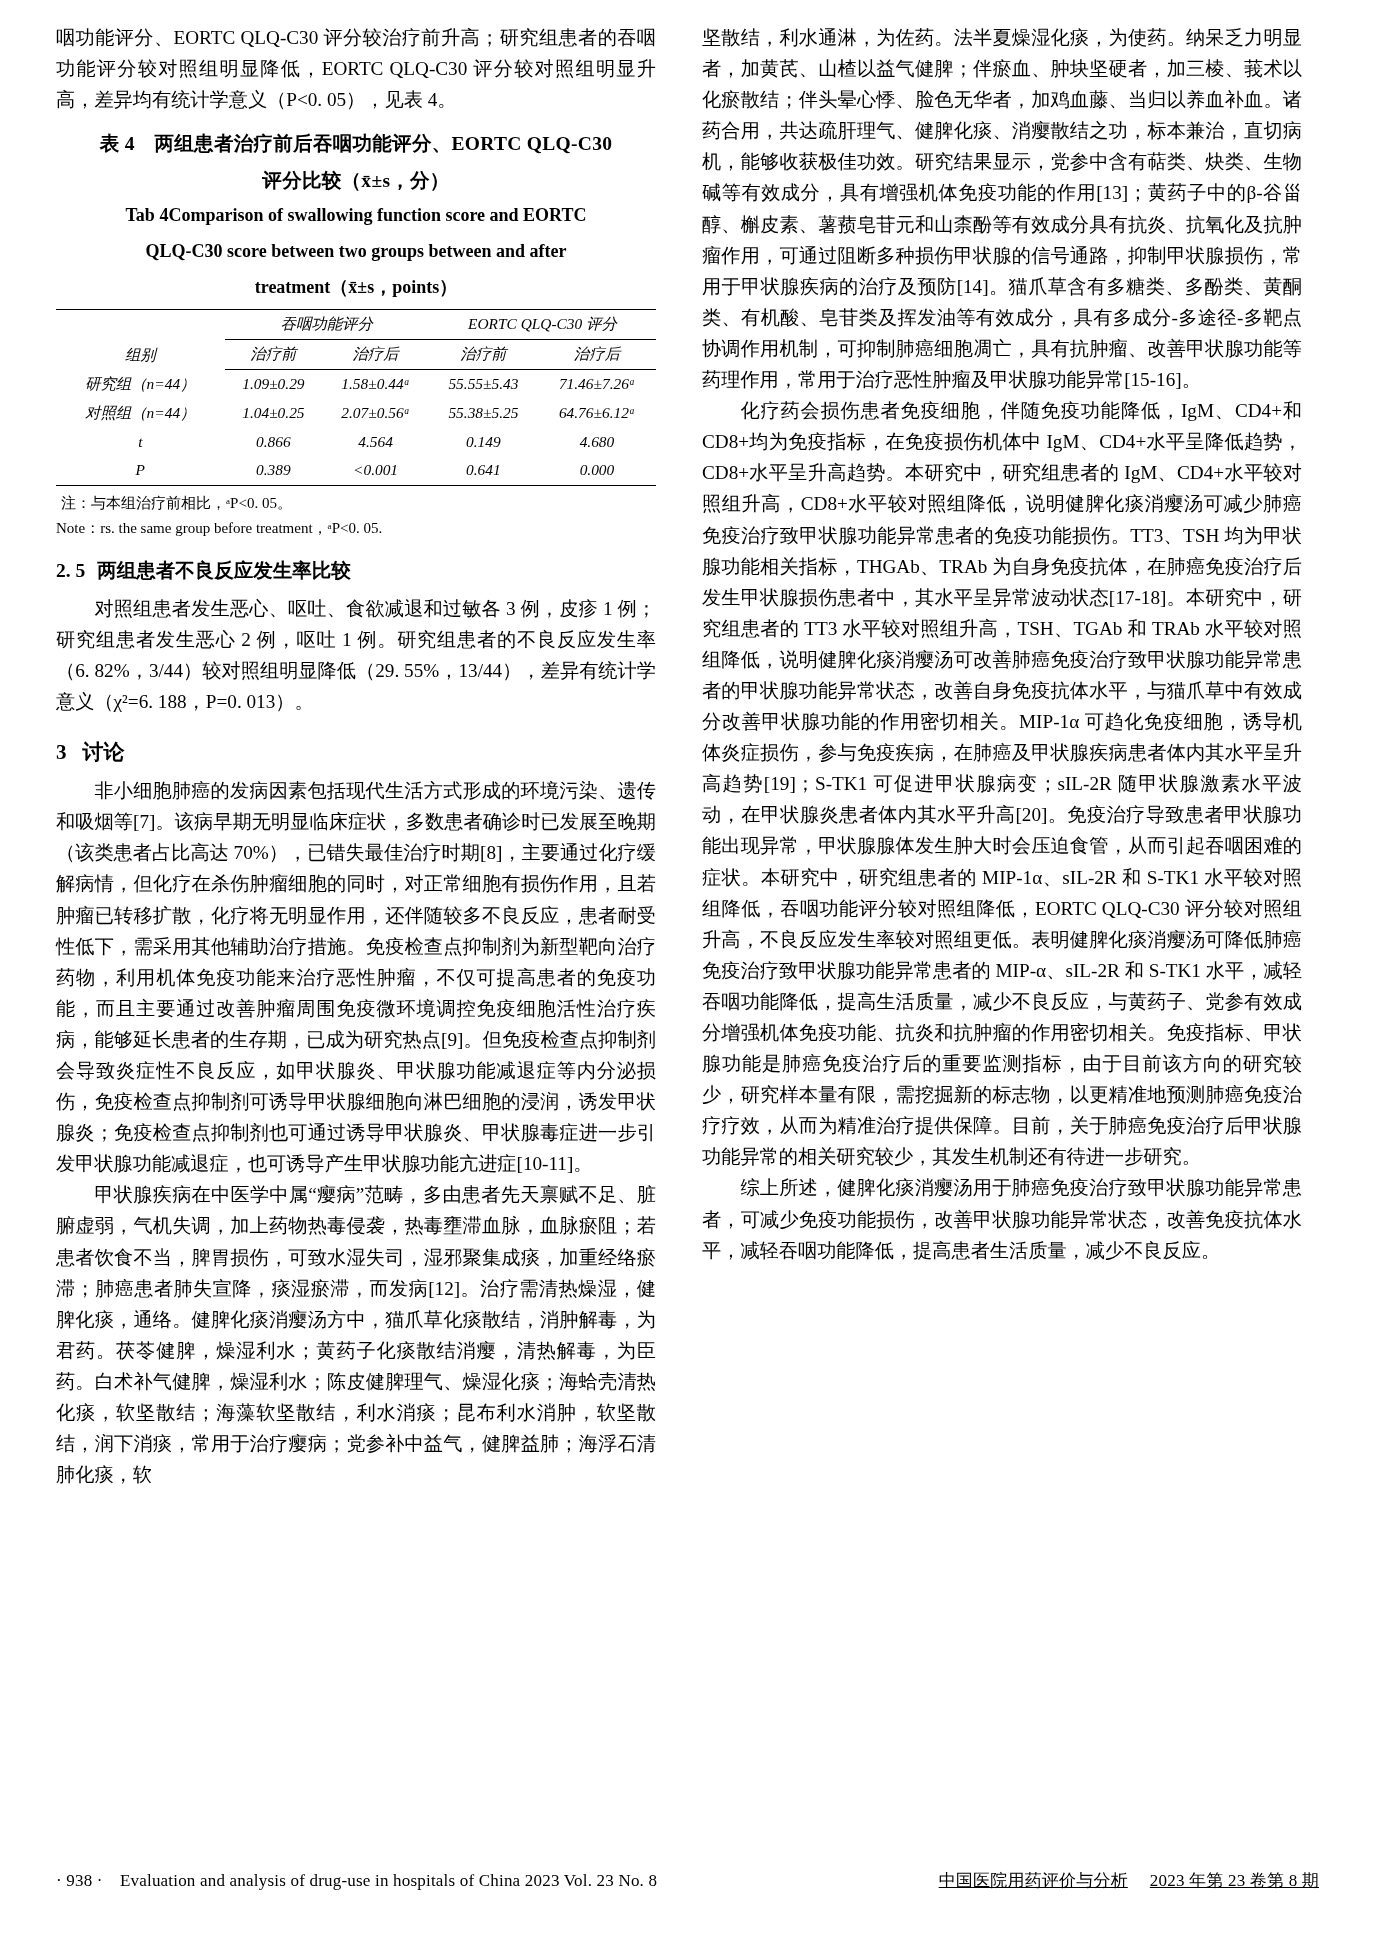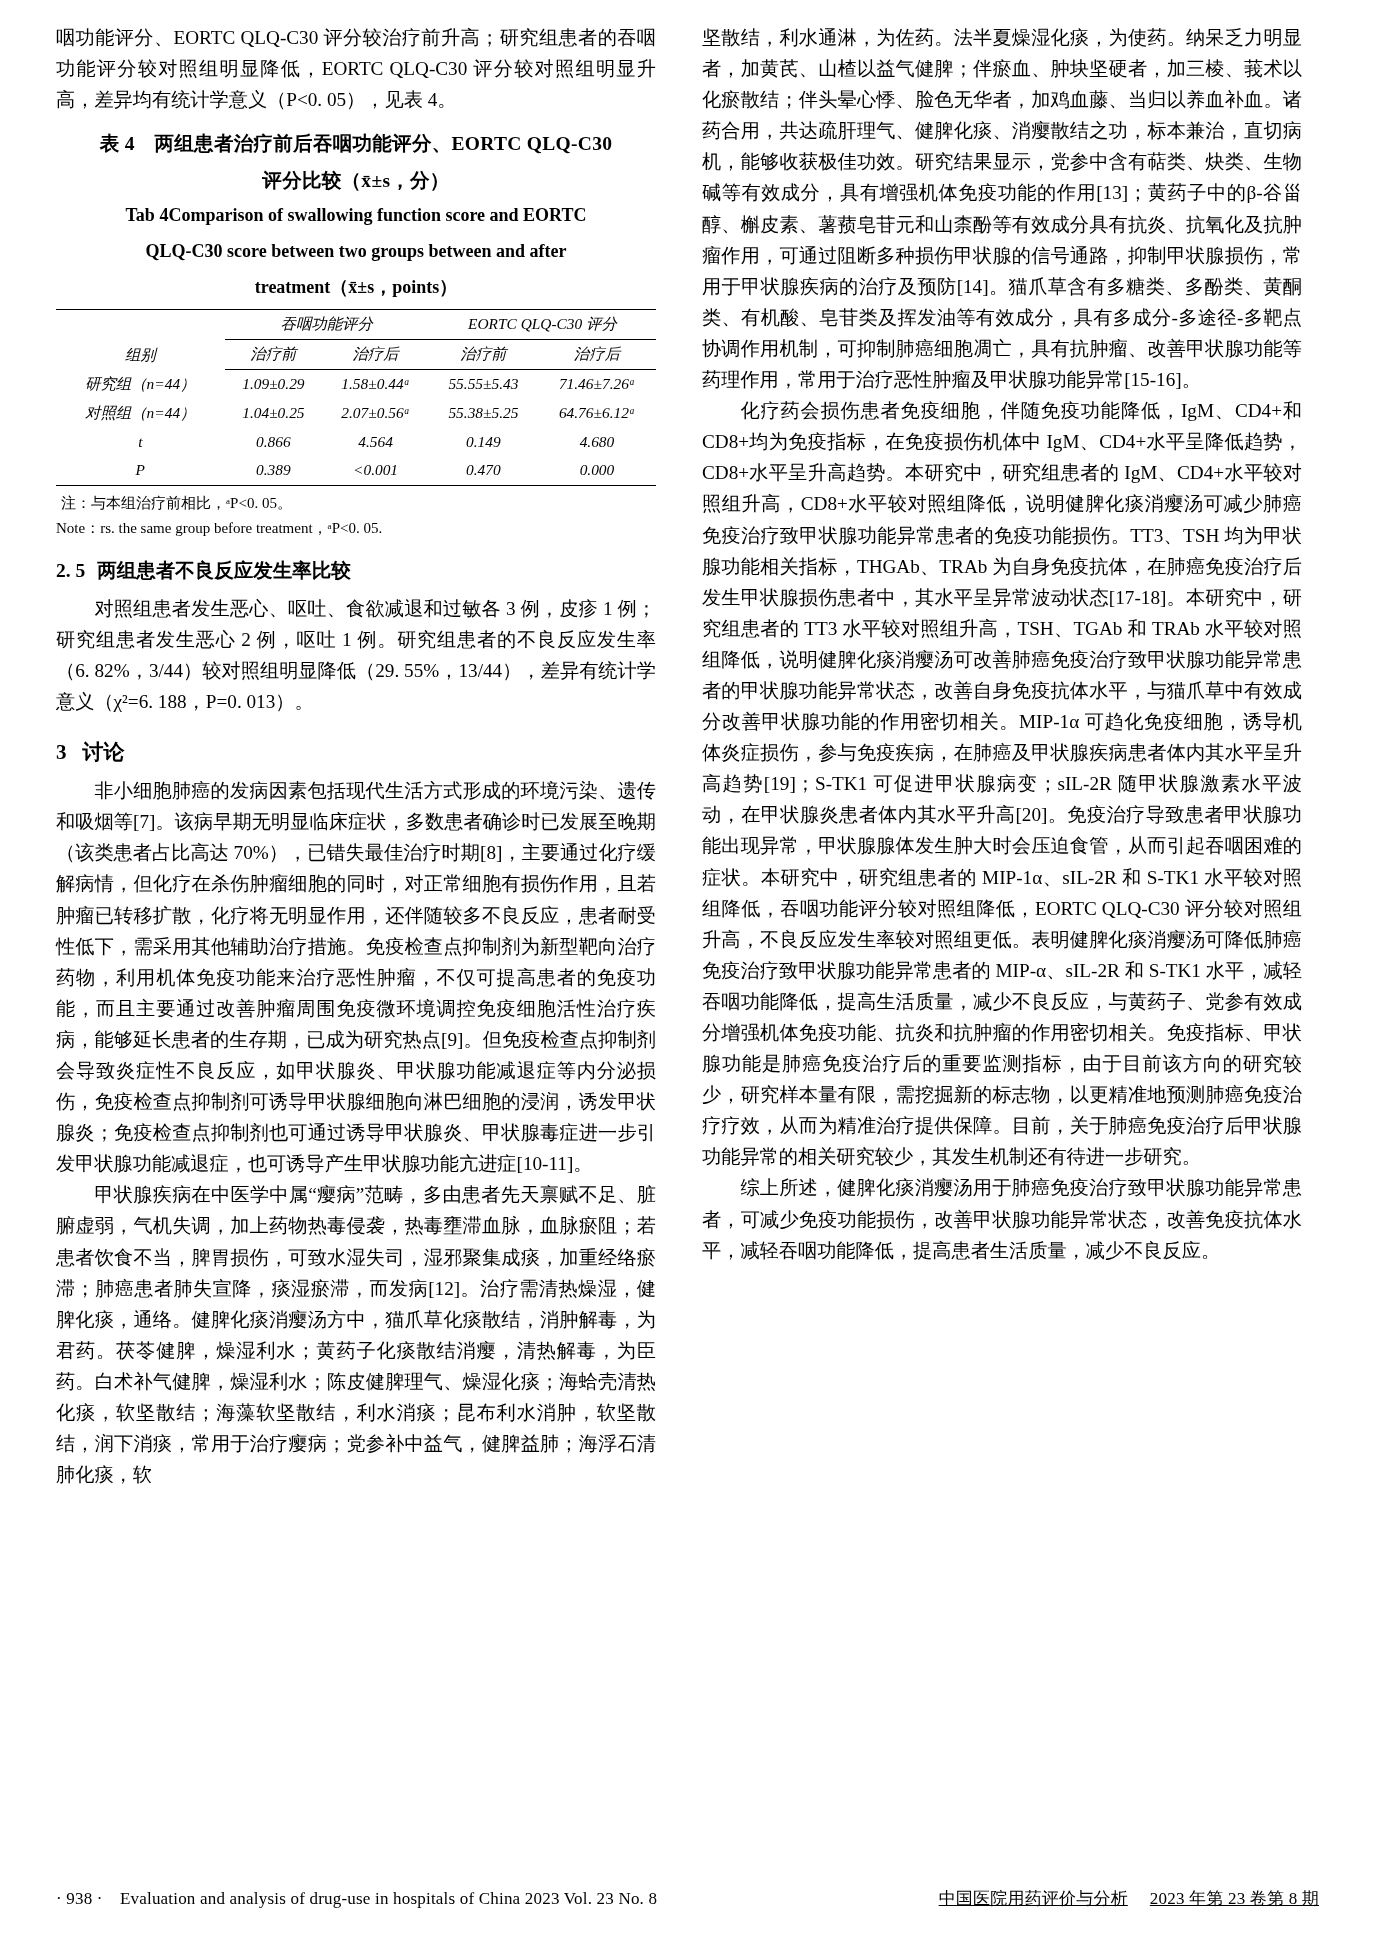--- a/index.html
+++ b/index.html
@@ -96,21 +96,21 @@
     font-size: 21px;
     font-weight: bold;
     margin: 18px 0 6px 0;
   }
   h2.sec-big .num { margin-right: 16px; }
 
   .footer {
     position: absolute;
     left: 56px;
     right: 56px;
-    bottom: 30px;
+    bottom: 48px;
     display: flex;
     justify-content: space-between;
     font-size: 17px;
     font-family: "Liberation Serif", serif;
   }
   .footer .left { letter-spacing: 0.2px; }
   .footer .right { letter-spacing: 0.2px; text-decoration: underline; }
   .footer .right .sp { display: inline-block; width: 22px; }
 </style>
 </head>
@@ -164,21 +164,21 @@
             <td class="left ital">t</td>
             <td>0.866</td>
             <td>4.564</td>
             <td>0.149</td>
             <td>4.680</td>
           </tr>
           <tr class="rule-bottom">
             <td class="left ital">P</td>
             <td>0.389</td>
             <td>&lt;0.001</td>
-            <td>0.470</td>
+            <td>0.641</td>
             <td>0.000</td>
           </tr>
         </tbody>
           </table>
 
         <p class="note">注：与本组治疗前相比，ᵃP&lt;0. 05。</p>
         <p class="note-en">Note：rs. the same group before treatment，ᵃP&lt;0. 05.</p>
       </div>
 
       <h3 class="sec">

